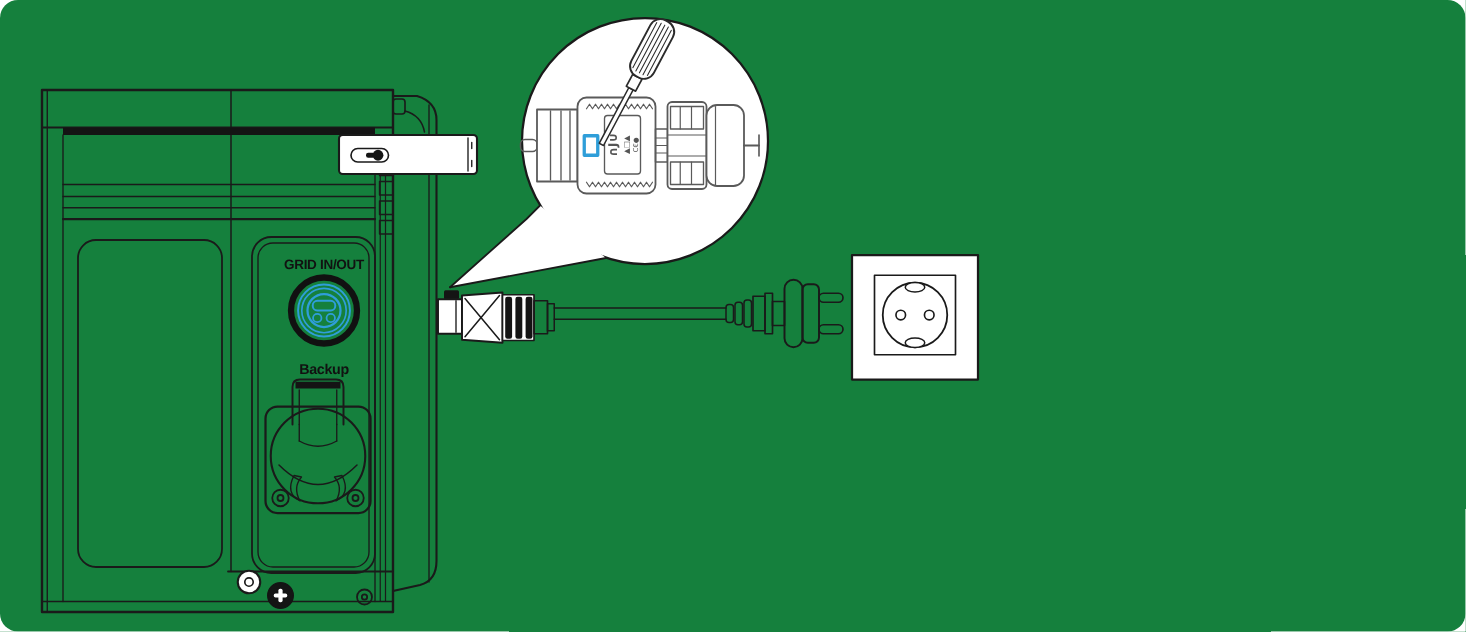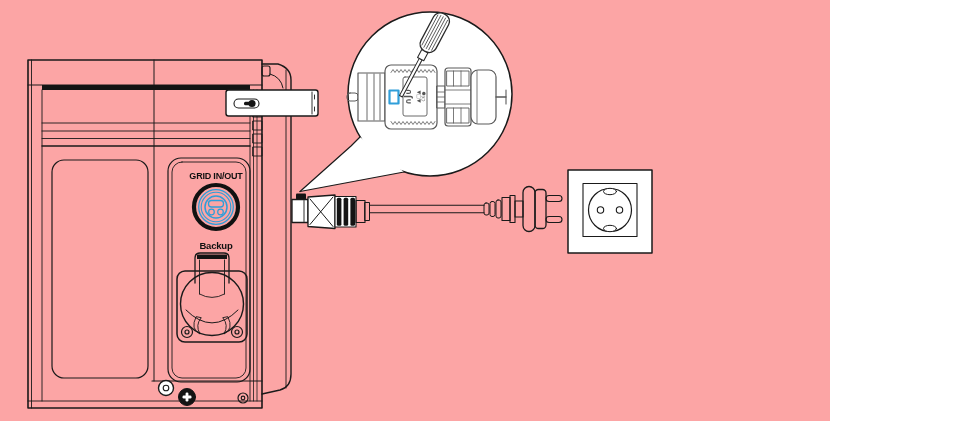--- a/index.html
+++ b/index.html
@@ -1,16 +1,16 @@
 <!DOCTYPE html>
 <html><head>
 <meta charset="utf-8">
 <style>
   html,body{margin:0;padding:0;background:#ffffff;}
-  .canvas{position:relative;width:830px;height:421px;background:#fca5a5;overflow:hidden;}
+  .canvas{position:relative;width:977px;height:421px;background:#15803d;overflow:hidden;border-radius:12px;}
   svg{display:block;}
   .lbl{font-family:"Liberation Sans","DejaVu Sans",sans-serif;font-weight:bold;fill:#111;letter-spacing:-0.2px;}
   .marking{font-family:"DejaVu Sans",sans-serif;fill:#555;}
 </style>
 </head>
 <body>
 
 <div class="canvas">
 <svg width="977" height="421" viewBox="0 0 977 421" fill="none" stroke="#1a1a1a" stroke-width="1.2" stroke-linejoin="round" stroke-linecap="round">
 

